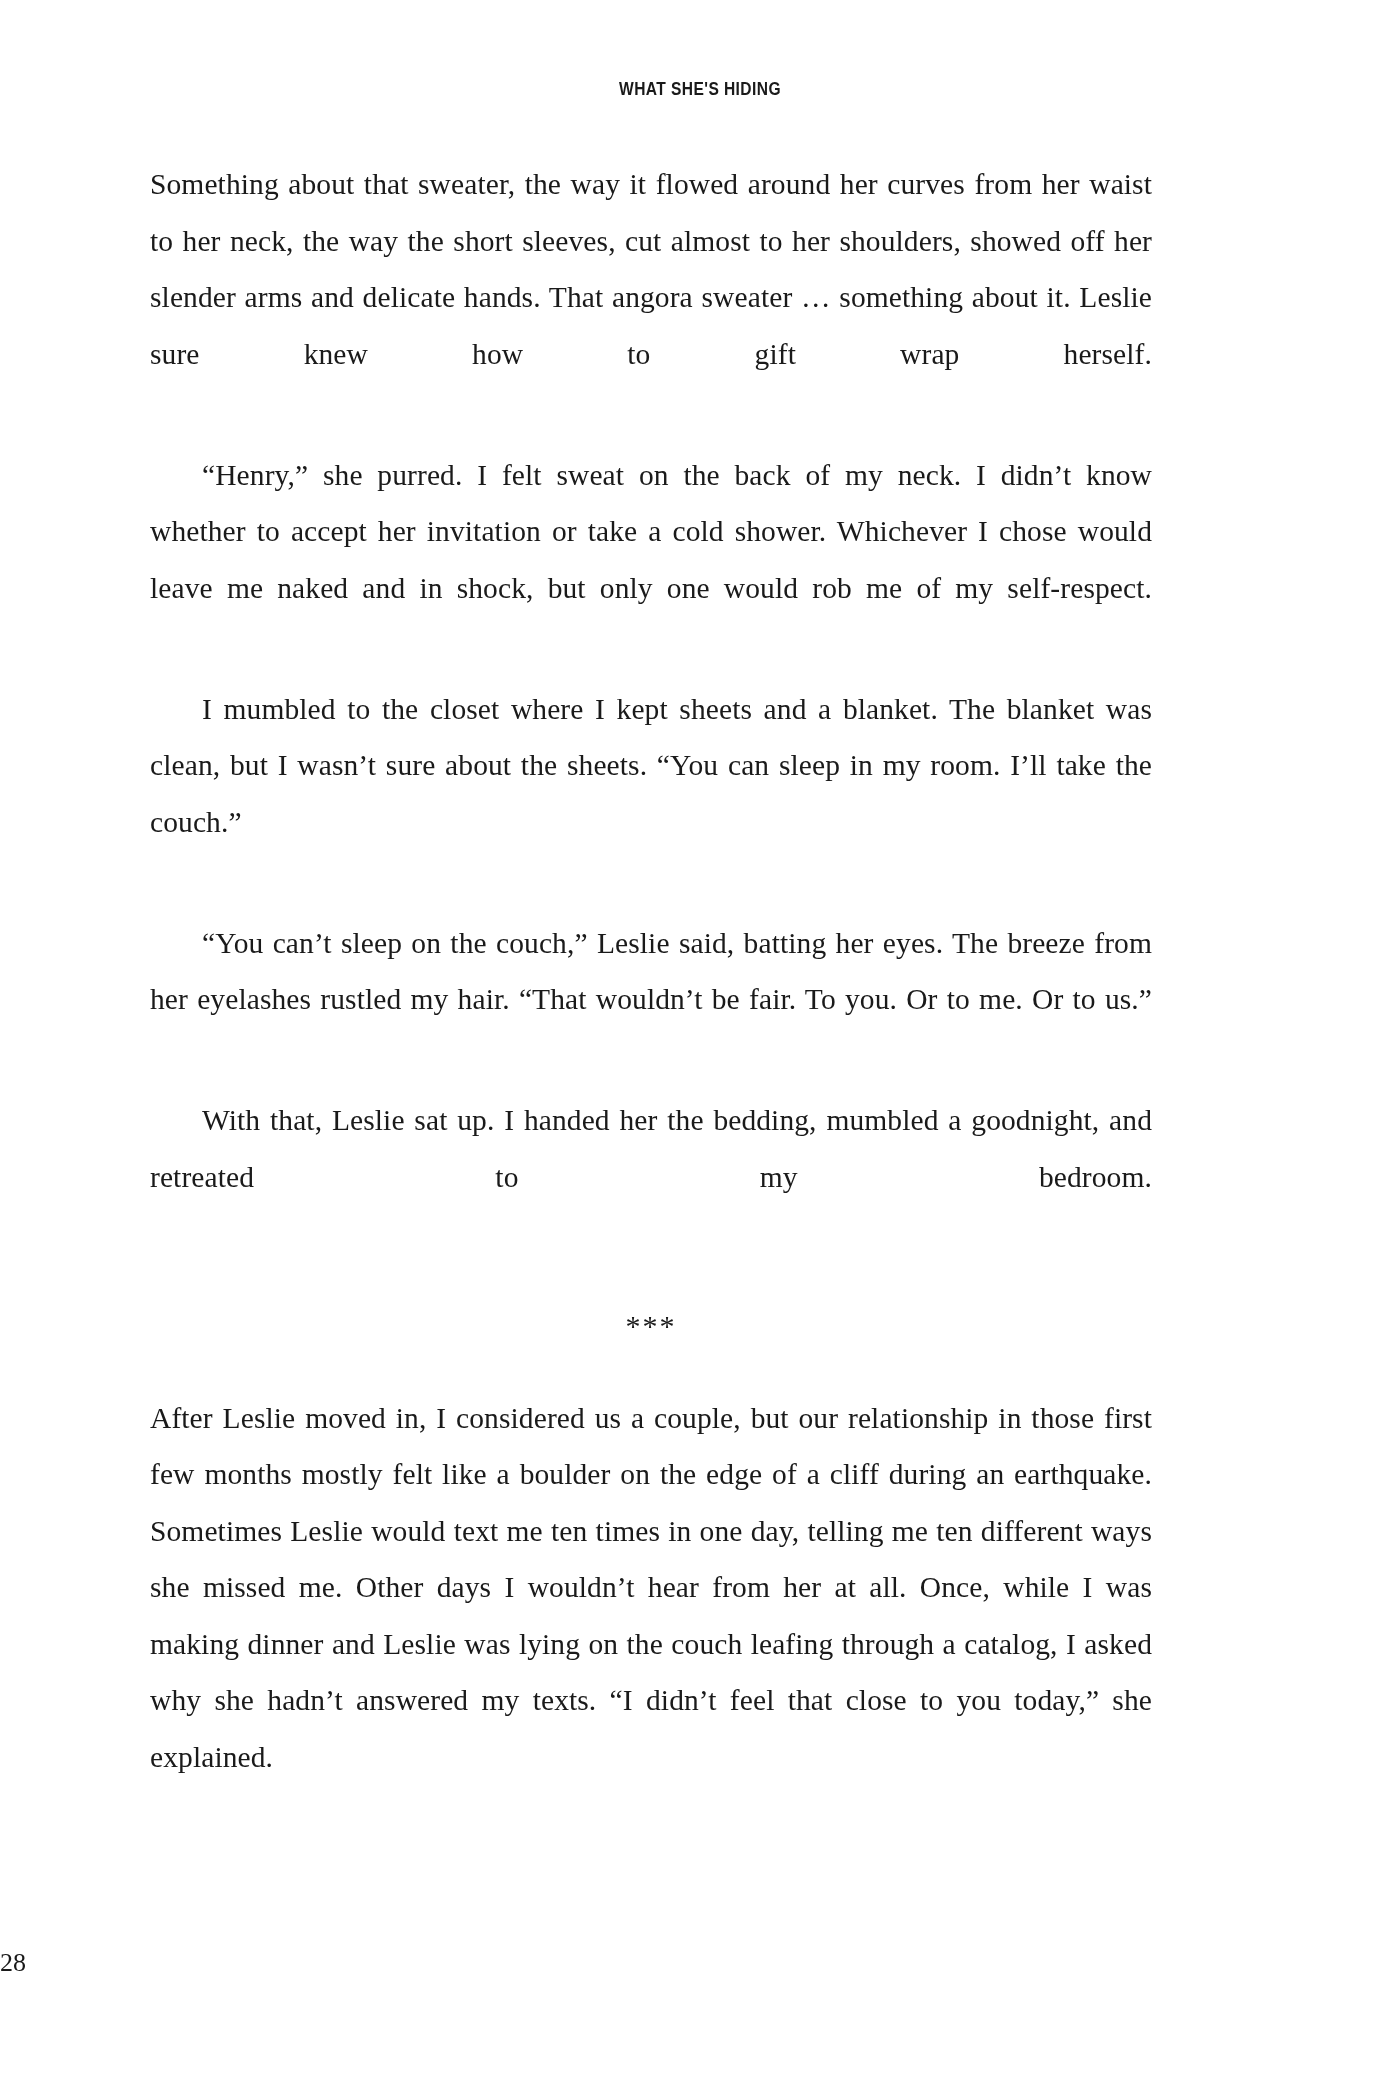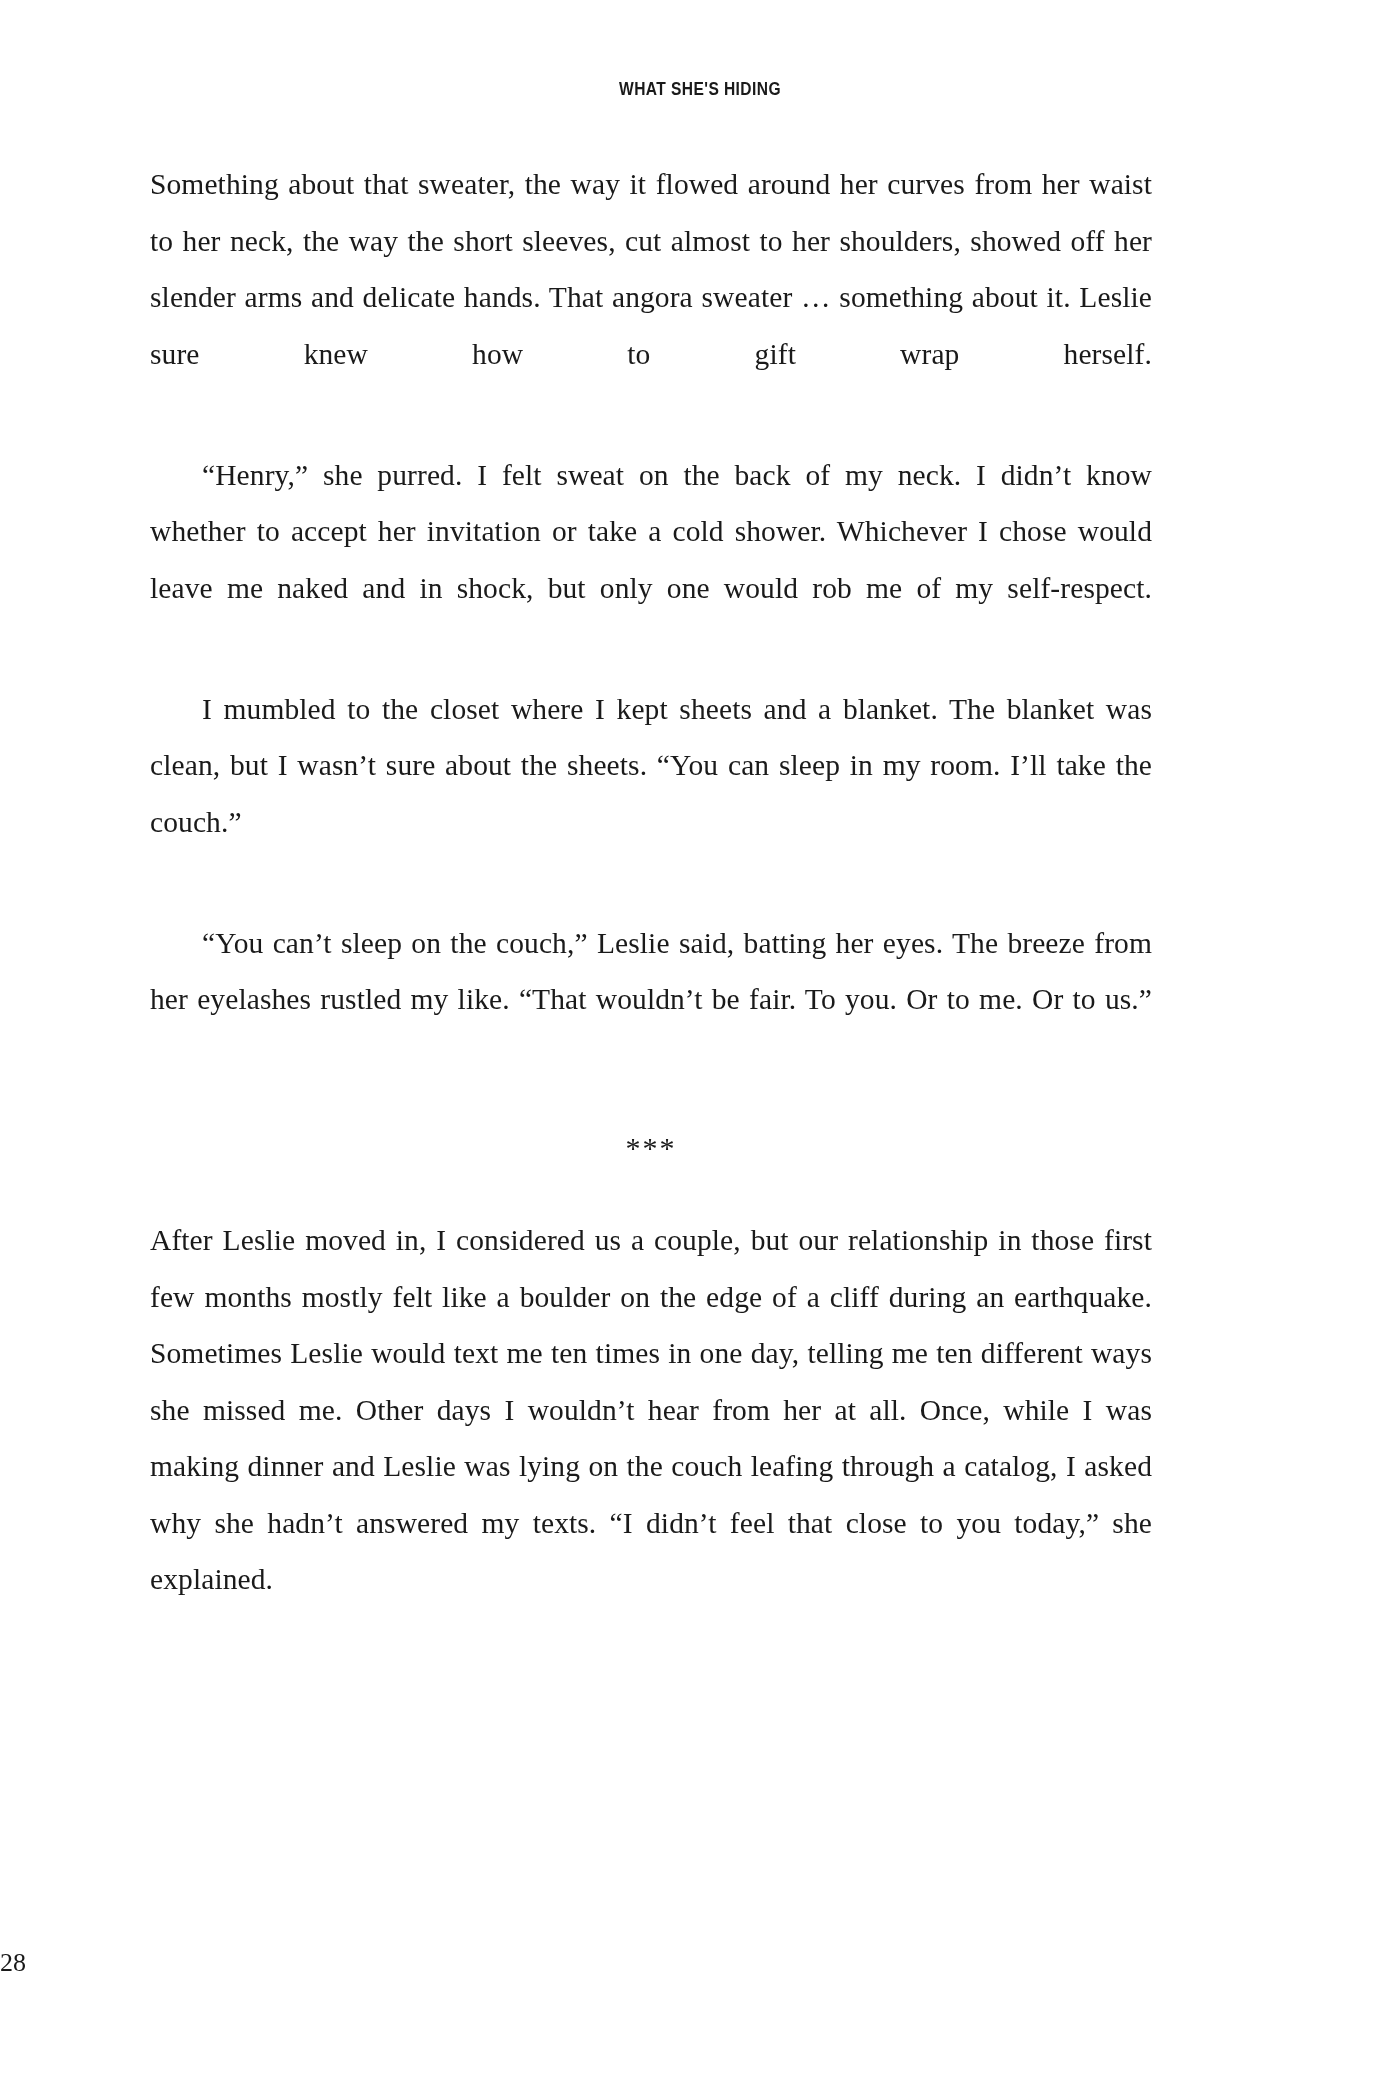--- a/index.html
+++ b/index.html
@@ -86,21 +86,22 @@
 
 <div class="page">
 
   <div class="running-head">WHAT SHE'S HIDING</div>
 
   <div class="body-col">
 
     <p class="para">Something about that sweater, the way it flowed around her curves from her waist to her neck, the way the short sleeves, cut almost to her shoulders, showed off her slender arms and delicate hands. That angora sweater … something about it. Leslie sure knew how to gift wrap herself.</p>
     <p class="para indent">“Henry,” she purred. I felt sweat on the back of my neck. I didn’t know whether to accept her invitation or take a cold shower. Whichever I chose would leave me naked and in shock, but only one would rob me of my self-respect.</p>
     <p class="para indent">I mumbled to the closet where I kept sheets and a blanket. The blanket was clean, but I wasn’t sure about the sheets. “You can sleep in my room. I’ll take the couch.”</p>
-    <p class="para indent">“You can’t sleep on the couch,” Leslie said, batting her eyes. The breeze from her eyelashes rustled my like. “That wouldn’t be fair. To you. Or to me. Or to us.”</p>
+    <p class="para indent">“You can’t sleep on the couch,” Leslie said, batting her eyes. The breeze from her eyelashes rustled my hair. “That wouldn’t be fair. To you. Or to me. Or to us.”</p>
+    <p class="para indent">With that, Leslie sat up. I handed her the bedding, mumbled a goodnight, and retreated to my bedroom.</p>
 
     <div class="scene-break">***</div>
 
     <div class="section-two">
       <p class="para">After Leslie moved in, I considered us a couple, but our relationship in those first few months mostly felt like a boulder on the edge of a cliff during an earthquake. Sometimes Leslie would text me ten times in one day, telling me ten different ways she missed me. Other days I wouldn’t hear from her at all. Once, while I was making dinner and Leslie was lying on the couch leafing through a catalog, I asked why she hadn’t answered my texts. “I didn’t feel that close to you today,” she explained.</p>
     </div>
 
   </div>
 
   <div class="folio">28</div>

